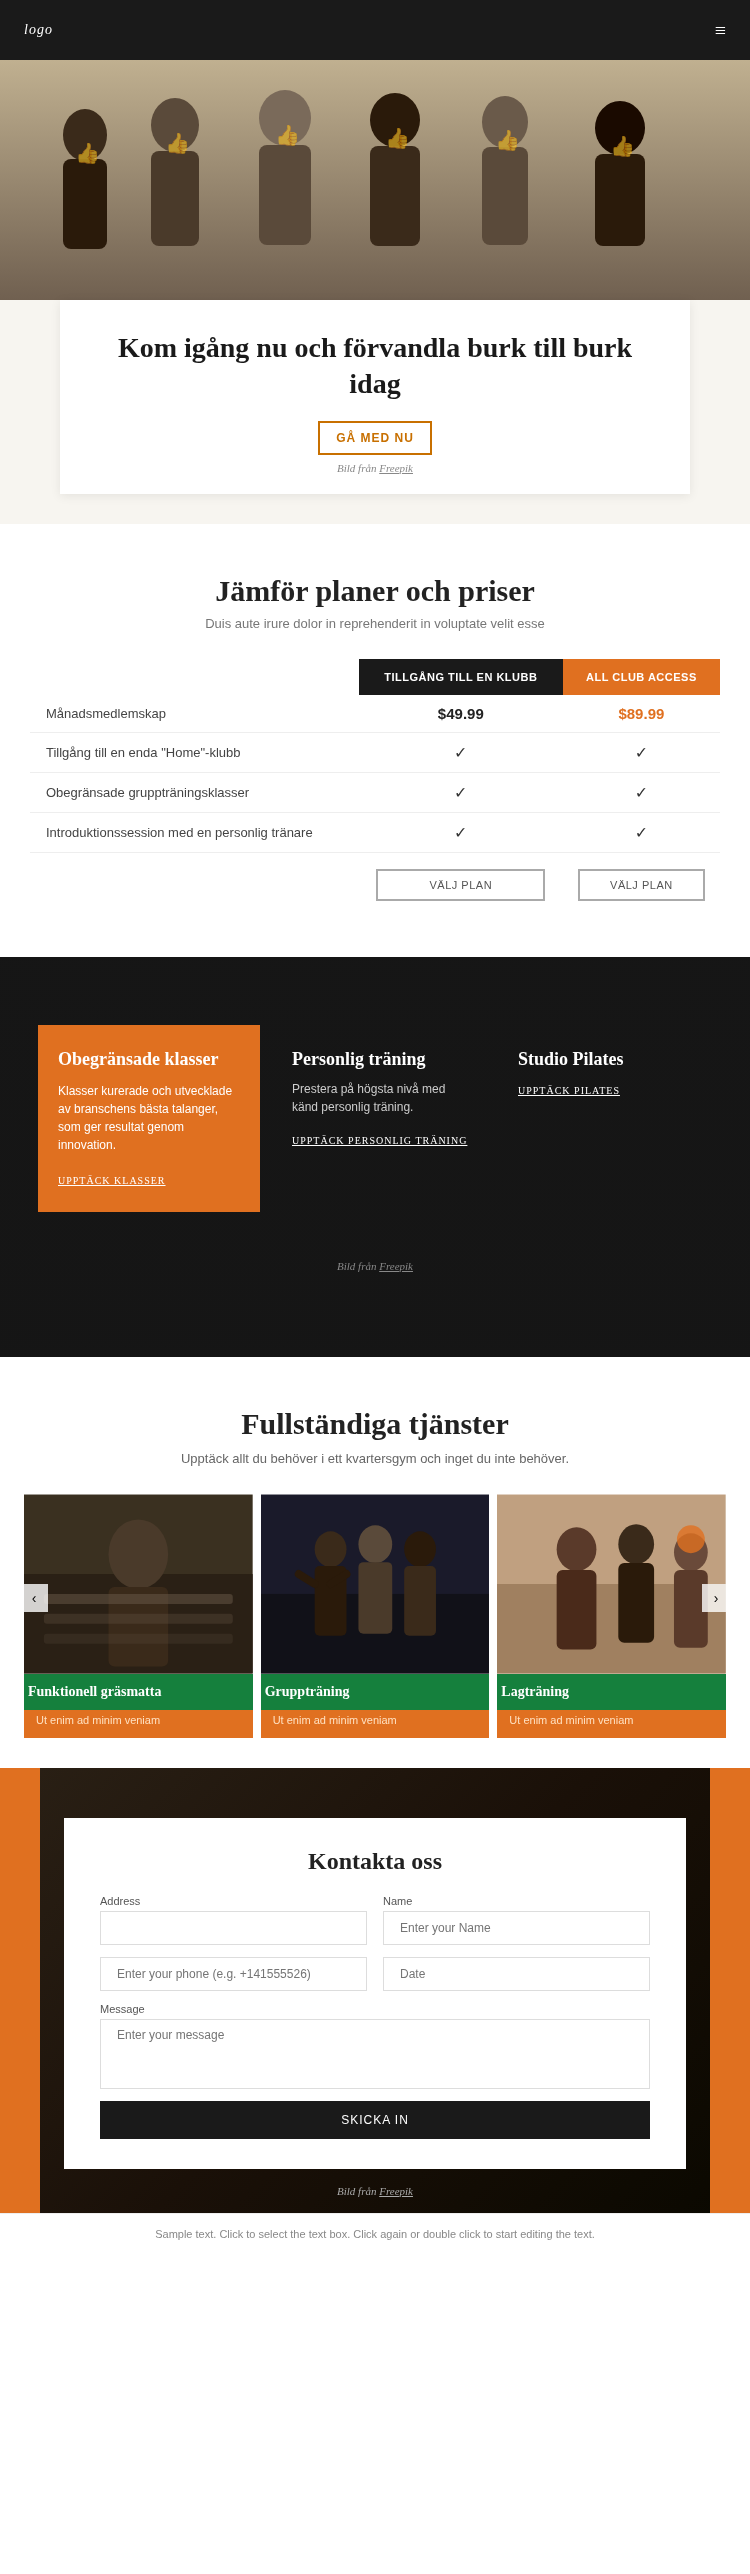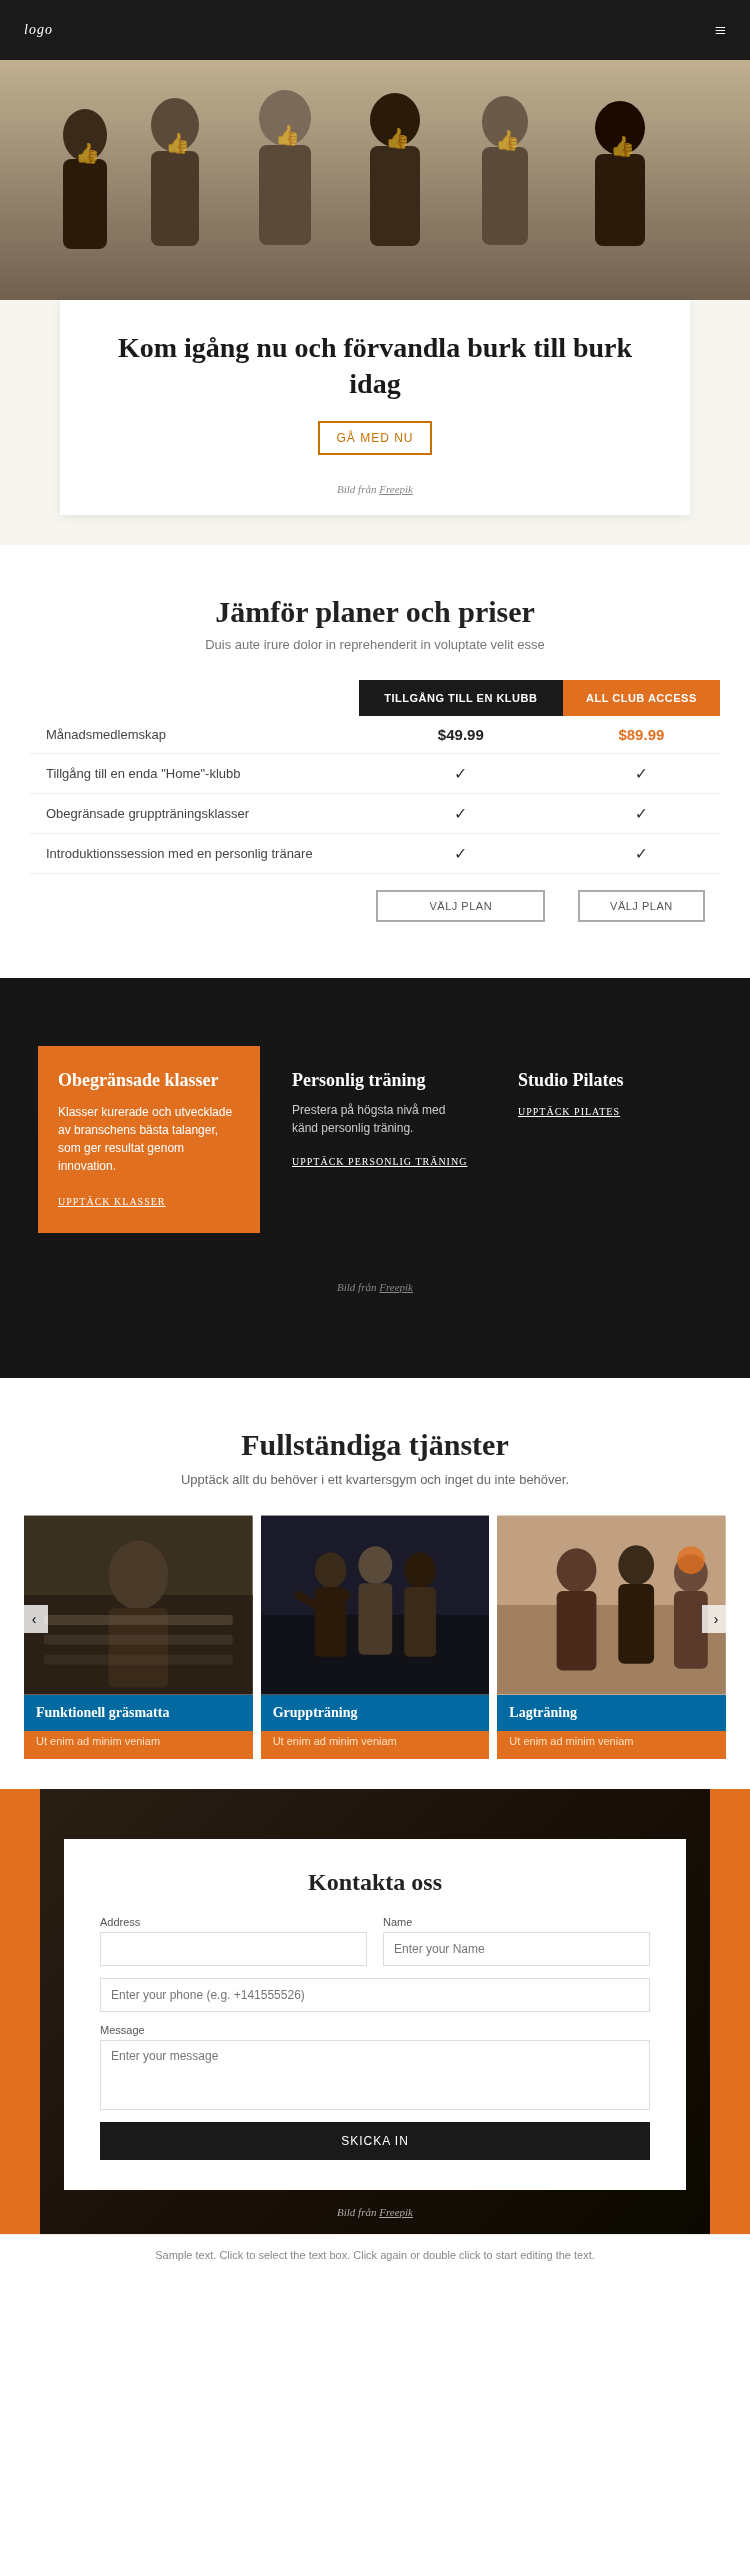--- a/index.html
+++ b/index.html
@@ -35,21 +35,22 @@
     .btn-outline {
       display: inline-block;
       border: 2px solid #c87000;
       color: #c87000;
       padding: 8px 16px;
       font-size: 12px;
       letter-spacing: 1px;
       text-transform: uppercase;
       cursor: pointer;
       background: transparent;
-      margin-bottom: 28px;
+      margin-bottom: 7px;
+      font-weight: bold;
     }
     .hero-card .freepik {
       font-size: 11px;
       color: #888;
       font-style: italic;
     }
     .hero-card .freepik a { color: #888; }
     .hero-section {
       background: #f7f5f0;
       padding-bottom: 30px;
@@ -184,23 +185,23 @@
       flex: 1;
       position: relative;
       overflow: hidden;
     }
     .service-img {
       width: 100%;
       height: 180px;
       display: block;
     }
     .service-label {
-      background: #0369a1;
+      background: #15803d;
       color: #fff;
-      padding: 10px 12px;
+      padding: 10px 4px;
       font-size: 14px;
       font-weight: 700;
     }
     .service-desc {
       background: #e07020;
       color: #ffe0c0;
       padding: 4px 12px 12px;
       font-size: 11px;
       font-family: Arial, sans-serif;
     }
@@ -261,21 +262,21 @@
       flex-direction: column;
     }
     .form-group label {
       font-size: 11px;
       font-family: Arial, sans-serif;
       color: #555;
       margin-bottom: 4px;
     }
     .form-group input, .form-group textarea {
       border: 1px solid #ddd;
-      padding: 8px 10px;
+      padding: 8px 16px;
       font-size: 12px;
       font-family: Arial, sans-serif;
       color: #999;
       outline: none;
       resize: none;
     }
     .form-group textarea { height: 70px; }
     .btn-submit {
       display: block;
       width: 100%;
@@ -546,20 +547,23 @@
         </div>
         <div class="form-group">
           <label>Name</label>
           <input type="text" style="height: 34px;" placeholder="Enter your Name">
         </div>
       </div>
       <div class="form-row">
         <div class="form-group">
           <input type="text" style="height: 34px;" placeholder="Enter your phone (e.g. +141555526)">
         </div>
+        <div class="form-group">
+          <input type="text" style="height: 34px;" placeholder="Date">
+        </div>
       </div>
       <div class="form-group" style="margin-bottom:12px;">
         <label>Message</label>
         <textarea placeholder="Enter your message" style=""></textarea>
       </div>
       <button type="submit" class="btn-submit">SKICKA IN</button>
     </form>
   </div>
   <p class="contact-freepik">
     <span>Bild från</span>

